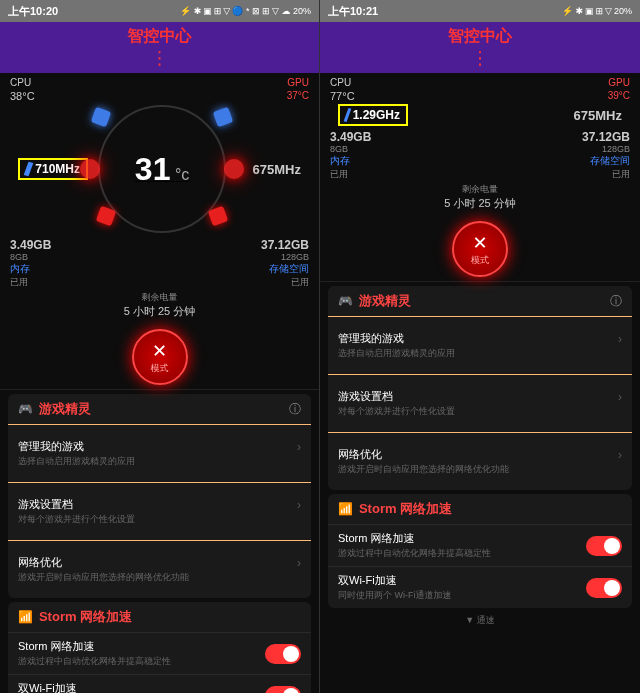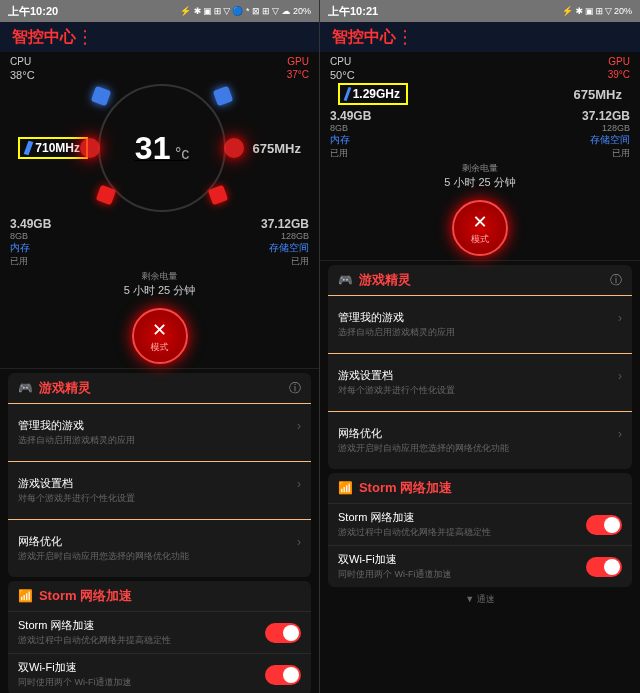--- a/index.html
+++ b/index.html
@@ -28,21 +28,22 @@
       padding: 0 8px;
       font-size: 10px;
       color: #fff;
     }
     .status-bar .time { font-weight: bold; font-size: 11px; }
     .status-icons { display: flex; align-items: center; gap: 2px; font-size: 9px; }
     .header {
       display: flex;
       align-items: center;
       padding: 4px 12px 4px;
-      background: #0f172a;
+      background: #4c1d95;
+      flex-direction: column;
     }
     .header-title {
       color: #ff3333;
       font-size: 16px;
       font-weight: bold;
     }
     .header-menu { color: #ff3333; font-size: 18px; cursor: pointer; }
     .dashboard {
       background: #0d0d0d;
       padding: 4px 10px 0;
@@ -481,21 +482,21 @@
     <span class="header-title">智控中心</span>
     <span class="header-menu">⋮</span>
   </div>
 
   <div class="dashboard">
     <div class="cpu-gpu-row">
       <span class="cpu-label">CPU</span>
       <span class="gpu-label">GPU</span>
     </div>
     <div class="cpu-gpu-row">
-      <span class="cpu-temp">50°C</span>
+      <span class="cpu-temp">77°C</span>
       <span class="gpu-temp">39°C</span>
     </div>
 
     <div class="dashboard-main">
       <div style="width:70px;">
         <div class="cpu-freq-box">
           <span class="blue-cube"></span>
           <span style="font-size:12px;">1.29GHz</span>
         </div>
       </div>

